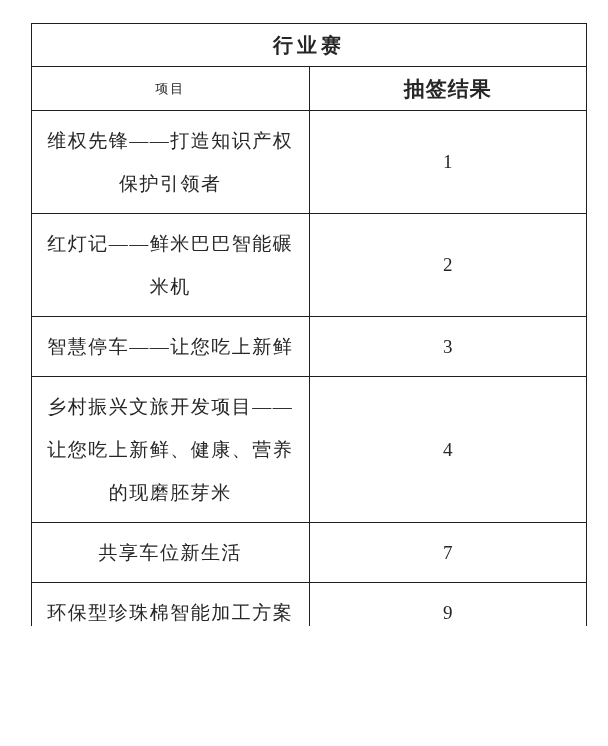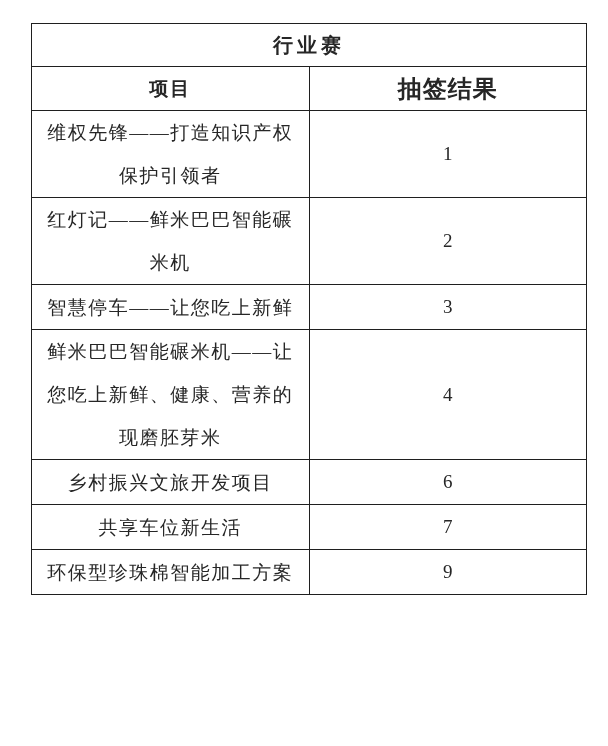--- a/index.html
+++ b/index.html
@@ -30,37 +30,37 @@
   }
   td.title-cell {
     height: 40px;
     font-size: 20px;
     font-weight: bold;
     letter-spacing: 4px;
   }
   td.header-project {
     width: 444px;
     height: 41px;
-    font-size: 19px;
-    font-weight: bold;
+    font-size: 13px;
+    font-weight: normal;
     letter-spacing: 2px;
   }
   td.header-result {
     width: 110px;
     height: 41px;
-    font-size: 24px;
+    font-size: 21px;
     font-weight: bold;
     letter-spacing: 1px;
   }
   td.project-cell {
     height: 42px;
     font-size: 19px;
     letter-spacing: 1.5px;
     line-height: 43px;
-    padding: 0 6px;
+    padding: 8px 6px;
   }
   td.result-cell {
     height: 42px;
     font-size: 19px;
   }
 </style>
 </head>
 <body>
 
 <div class="page">
@@ -83,29 +83,25 @@
     <td class="project-cell">红灯记——鲜米巴巴智能碾米机</td>
     <td class="result-cell">2</td>
   </tr>
 
   <tr>
     <td class="project-cell">智慧停车——让您吃上新鲜</td>
     <td class="result-cell">3</td>
   </tr>
 
   <tr>
-    <td class="project-cell">鲜米巴巴智能碾米机——让您吃上新鲜、健康、营养的现磨胚芽米</td>
+    <td class="project-cell">乡村振兴文旅开发项目——让您吃上新鲜、健康、营养的现磨胚芽米</td>
     <td class="result-cell">4</td>
   </tr>
 
 
-  <tr>
-    <td class="project-cell">乡村振兴文旅开发项目</td>
-    <td class="result-cell">6</td>
-  </tr>
 
   <tr>
     <td class="project-cell">共享车位新生活</td>
     <td class="result-cell">7</td>
   </tr>
 
 
   <tr>
     <td class="project-cell">环保型珍珠棉智能加工方案</td>
     <td class="result-cell">9</td>

